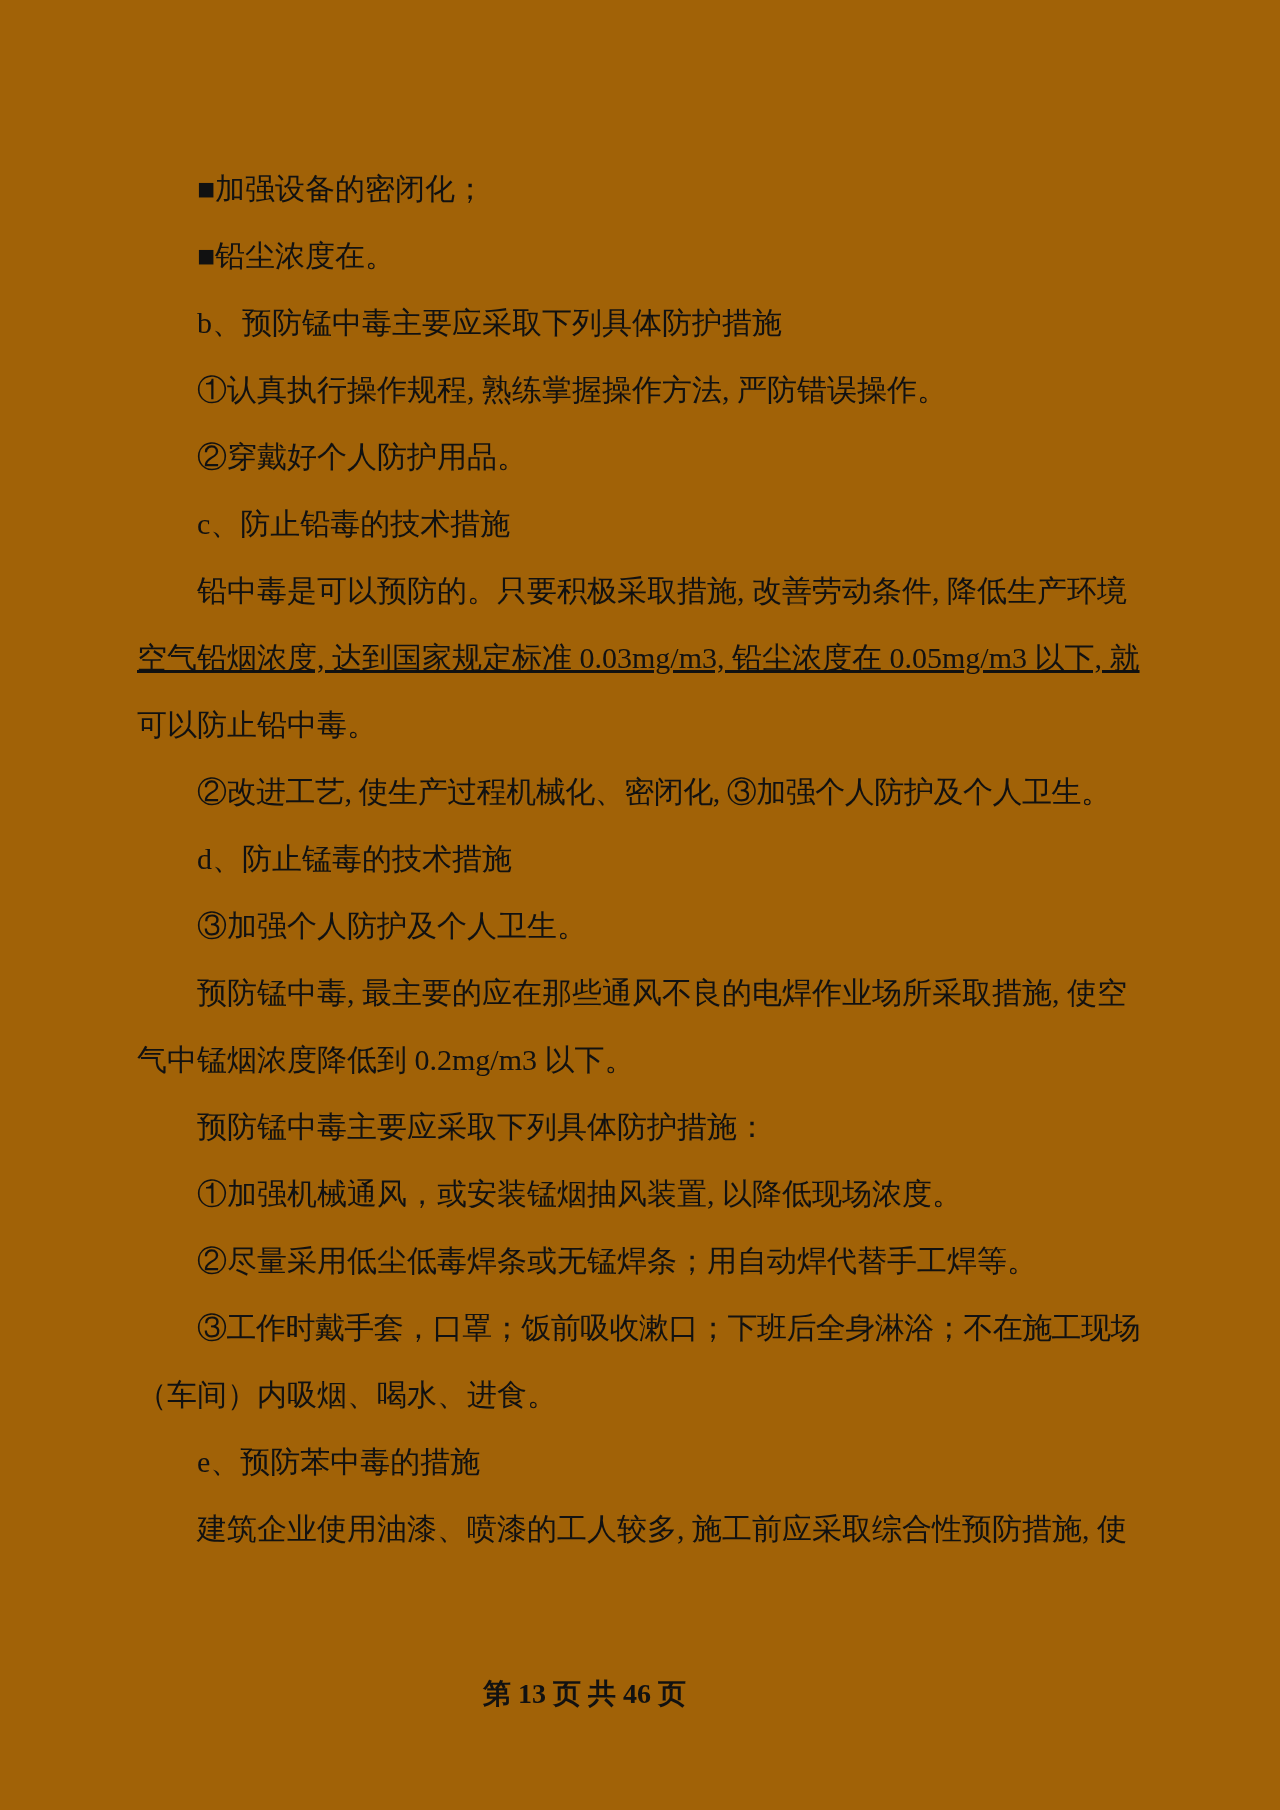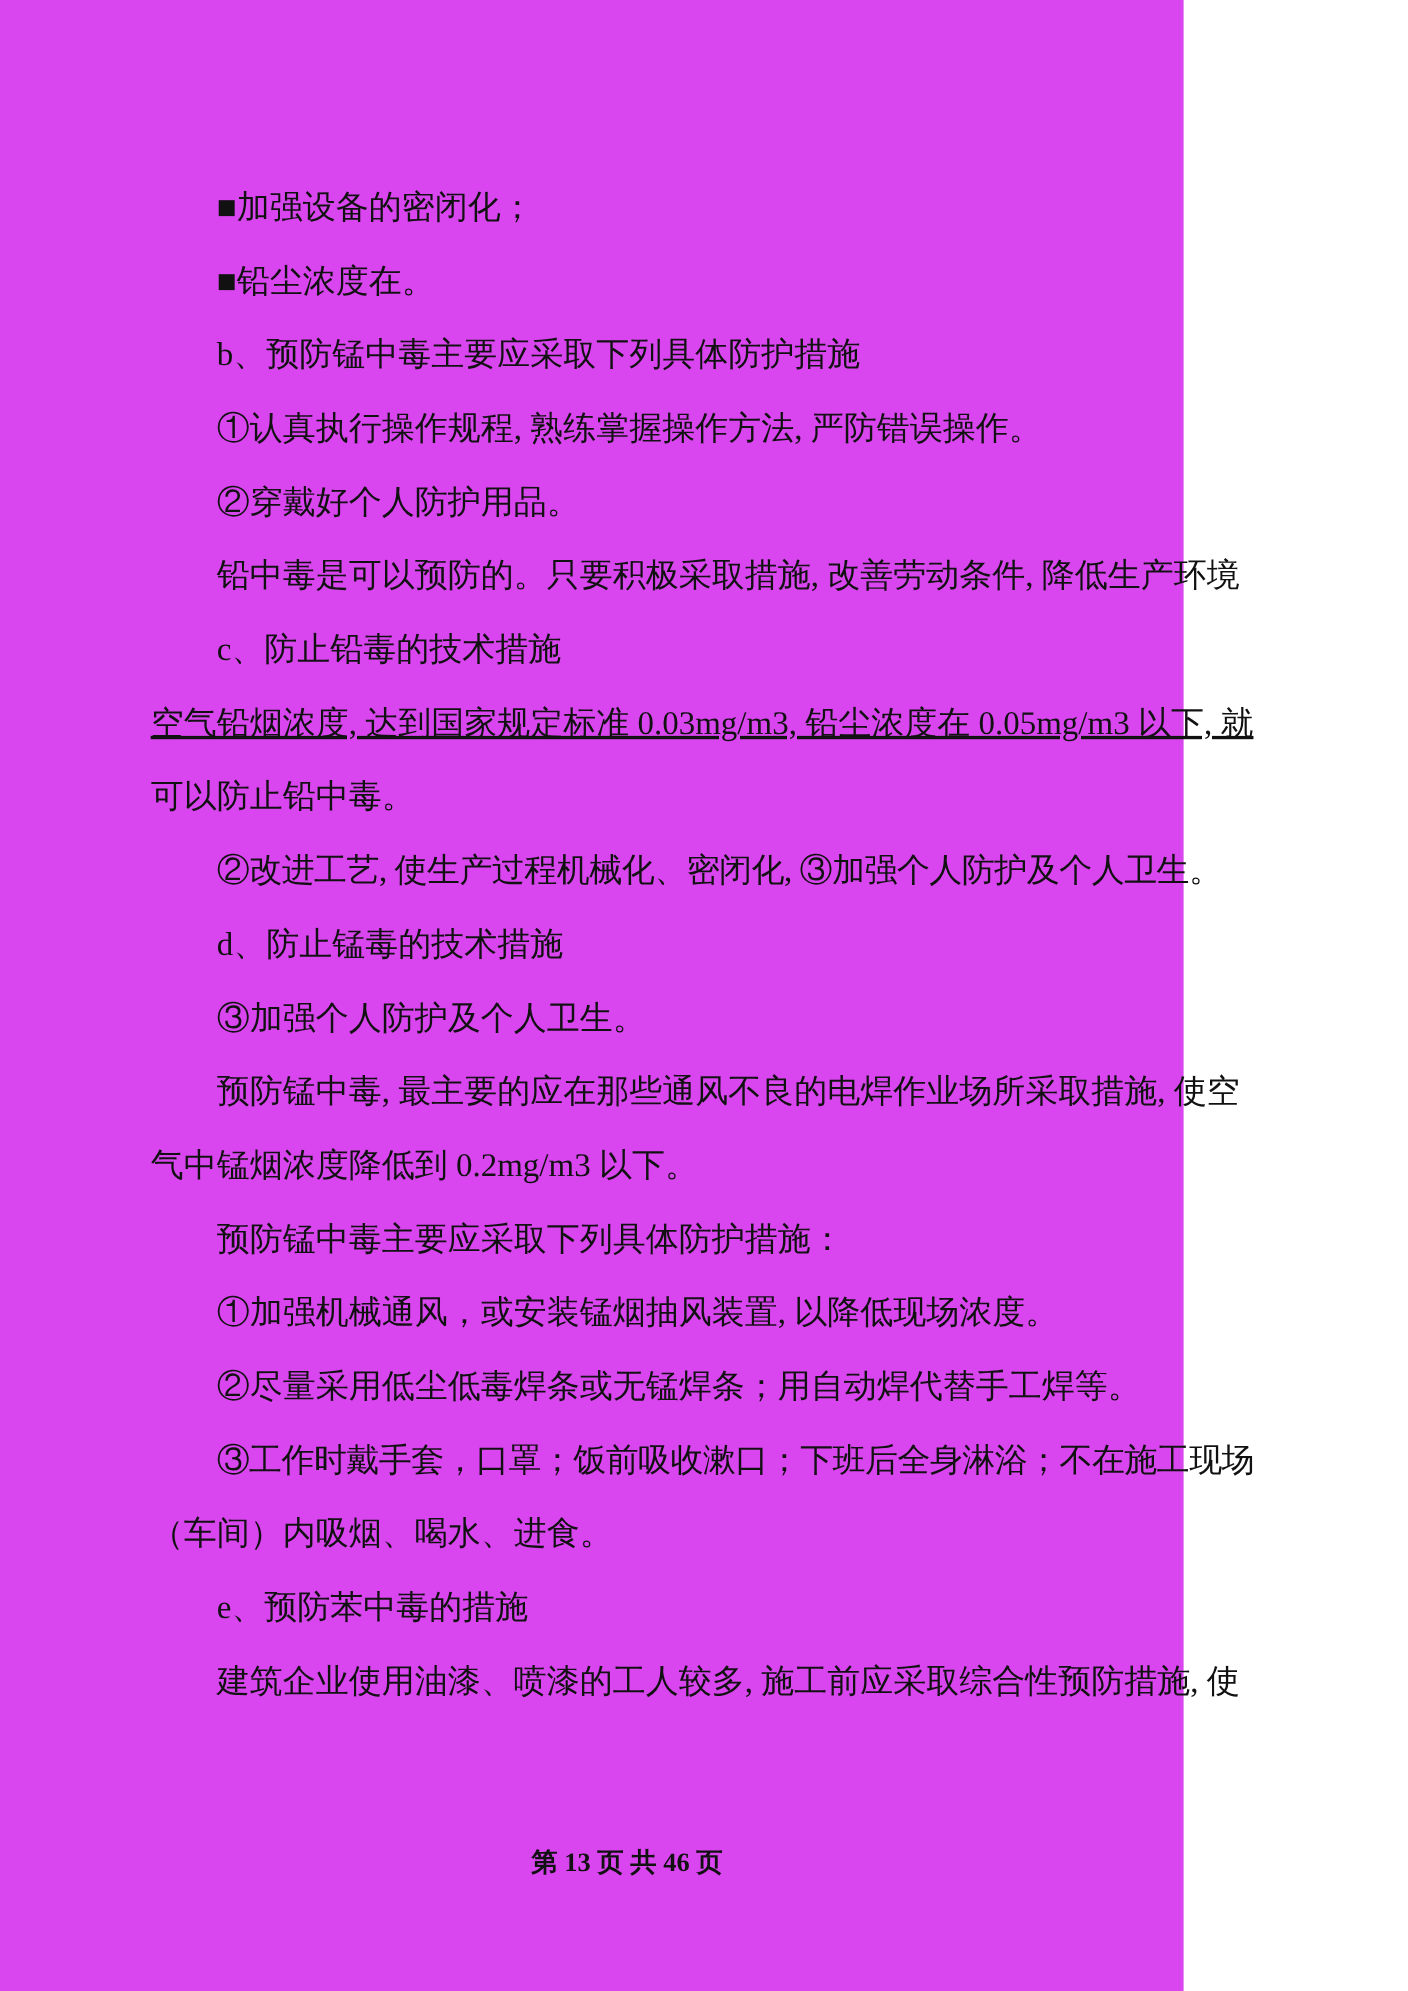--- a/index.html
+++ b/index.html
@@ -8,23 +8,23 @@
     height: 1810px;
     background: #ffffff;
     position: relative;
     font-family: "Liberation Serif", "DejaVu Serif", serif;
     color: #111111;
     overflow: hidden;
   }
   .page {
     position: absolute;
     left: 0; top: 0;
-    width: 1076px;
+    width: 1280px;
     height: 1810px;
-    background: #d946ef;
+    background: #a16207;
   }
   .doc-body {
     position: absolute;
     left: 137px;
     top: 155px;
     width: 1003px;
   }
   .line {
     height: 67px;
     line-height: 67px;
@@ -34,37 +34,37 @@
   }
   .line.indent {
     text-indent: 60px;
   }
   .footer {
     position: absolute;
     top: 1678px;
     left: 483px;
     height: 32px;
     line-height: 32px;
-    font-size: 24px;
+    font-size: 28px;
     font-weight: bold;
     white-space: nowrap;
   }
 </style>
 </head>
 <body>
 
 <div class="page">
   <div class="doc-body">
       <div class="line indent">■加强设备的密闭化；</div>
       <div class="line indent">■铅尘浓度在。</div>
       <div class="line indent">b、预防锰中毒主要应采取下列具体防护措施</div>
       <div class="line indent">①认真执行操作规程, 熟练掌握操作方法, 严防错误操作。</div>
       <div class="line indent">②穿戴好个人防护用品。</div>
+      <div class="line indent">c、防止铅毒的技术措施</div>
       <div class="line indent justify" style="letter-spacing: 0px;">铅中毒是可以预防的。只要积极采取措施, 改善劳动条件, 降低生产环境</div>
-      <div class="line indent">c、防止铅毒的技术措施</div>
       <div class="line justify" style="letter-spacing: 0px; text-decoration: underline;">空气铅烟浓度, 达到国家规定标准 0.03mg/m3, 铅尘浓度在 0.05mg/m3 以下, 就</div>
       <div class="line">可以防止铅中毒。</div>
       <div class="line indent justify" style="letter-spacing: -0.485714px;">②改进工艺, 使生产过程机械化、密闭化, ③加强个人防护及个人卫生。</div>
       <div class="line indent">d、防止锰毒的技术措施</div>
       <div class="line indent">③加强个人防护及个人卫生。</div>
       <div class="line indent justify" style="letter-spacing: 0px;">预防锰中毒, 最主要的应在那些通风不良的电焊作业场所采取措施, 使空</div>
       <div class="line">气中锰烟浓度降低到 0.2mg/m3 以下。</div>
       <div class="line indent">预防锰中毒主要应采取下列具体防护措施：</div>
       <div class="line indent">①加强机械通风，或安装锰烟抽风装置, 以降低现场浓度。</div>
       <div class="line indent">②尽量采用低尘低毒焊条或无锰焊条；用自动焊代替手工焊等。</div>

